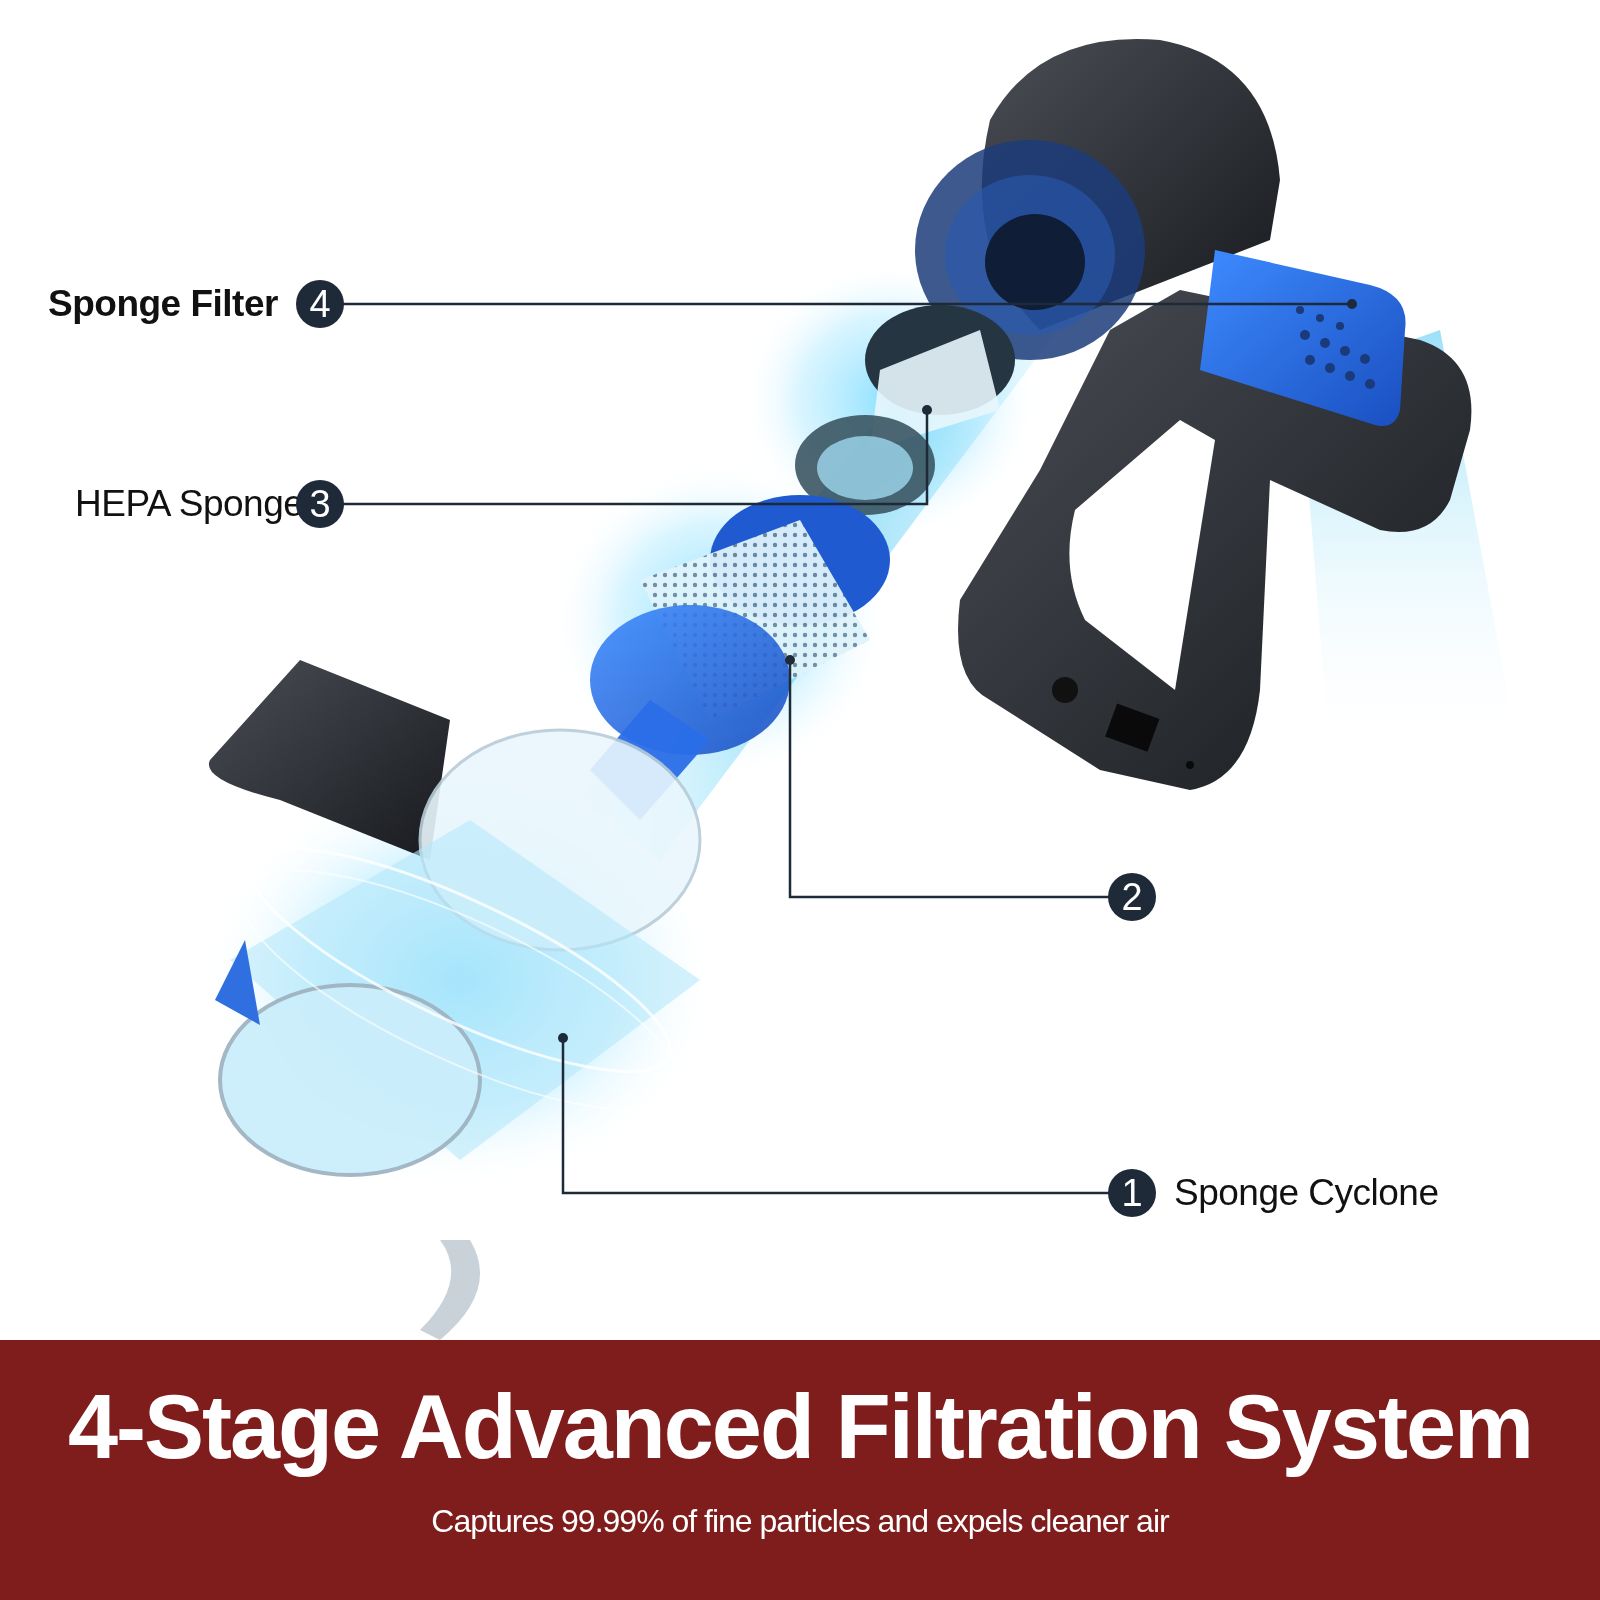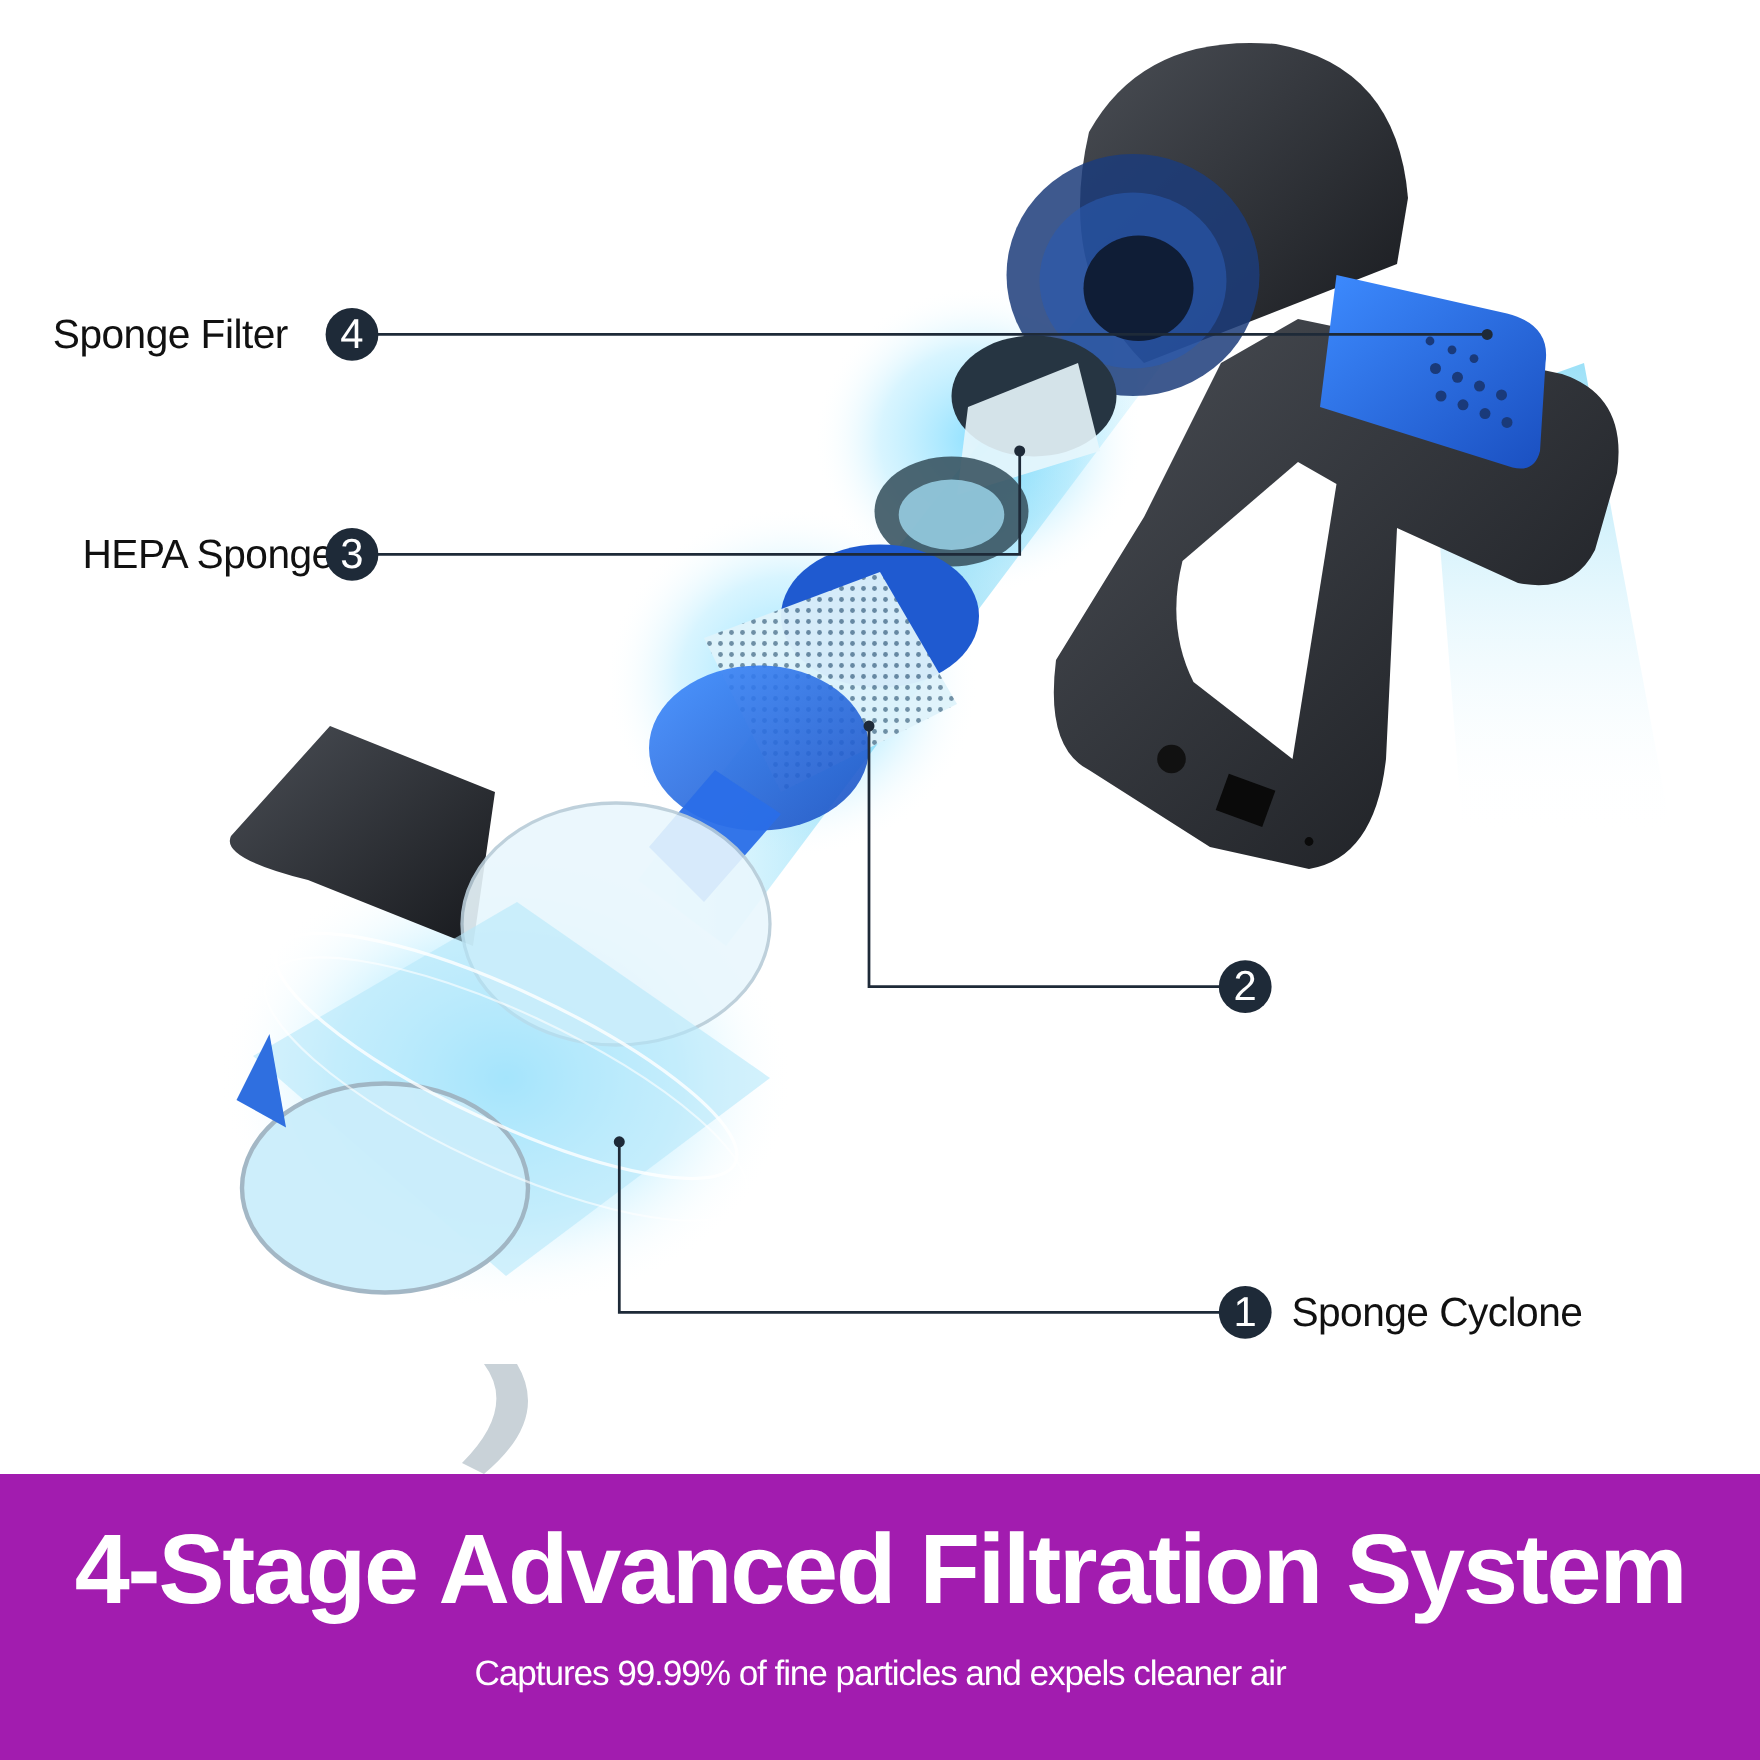--- a/index.html
+++ b/index.html
@@ -1,21 +1,21 @@
 <!DOCTYPE html>
 <html><head>
 <meta charset="utf-8">
 <style>
   html, body { margin: 0; padding: 0; }
   body { width: 1600px; height: 1600px; background: #ffffff; position: relative; overflow: hidden; font-family: "Liberation Sans", sans-serif; }
   .stage { position: absolute; left: 0; top: 0; width: 1600px; height: 1340px; }
   .stage svg.art { position: absolute; left: 0; top: 0; }
   .callout-label { position: absolute; font-size: 37px; color: #111111; letter-spacing: -0.5px; line-height: 1; white-space: nowrap; }
   .badge { position: absolute; width: 48px; height: 48px; border-radius: 50%; background: #1e2a38; color: #ffffff; font-size: 38px; line-height: 48px; text-align: center; }
-  .banner { position: absolute; left: 0; top: 1340px; width: 1600px; height: 260px; background: #a21caf; color: #ffffff; text-align: center; }
+  .banner { position: absolute; left: 0; top: 1340px; width: 1600px; height: 260px; background: #7f1d1d; color: #ffffff; text-align: center; }
   .banner-title { position: absolute; left: 0; right: 0; top: 42px; font-size: 90px; font-weight: bold; letter-spacing: -2px; line-height: 1; }
   .banner-sub { position: absolute; left: 0; right: 0; top: 165px; font-size: 32px; letter-spacing: -1px; line-height: 1; }
 </style>
 </head>
 <body>
 
 <div class="stage">
   <svg class="art" width="1600" height="1340" viewBox="0 0 1600 1340">
     <defs>
       <radialGradient id="glow" cx="50%" cy="50%" r="50%">
@@ -121,21 +121,21 @@
       <polyline points="563,1038 563,1193 1110,1193"></polyline>
     </g>
     <g fill="#1e2a38">
       <circle cx="1352" cy="304" r="5"></circle>
       <circle cx="927" cy="410" r="5"></circle>
       <circle cx="790" cy="660" r="5"></circle>
       <circle cx="563" cy="1038" r="5"></circle>
     </g>
   </svg>
 
-  <div class="callout-label" style="left:48px; top:285px;">Sponge Filter</div>
+  <div class="callout-label" style="left:48px; top:285px;font-weight:bold;">Sponge Filter</div>
   <div class="badge" style="left:296px; top:280px;">4</div>
 
   <div class="callout-label" style="left:75px; top:485px;">HEPA Sponge</div>
   <div class="badge" style="left:296px; top:480px;">3</div>
 
   <div class="badge" style="left:1108px; top:873px;">2</div>
 
   <div class="badge" style="left:1108px; top:1169px;">1</div>
   <div class="callout-label" style="left:1174px; top:1174px;">Sponge Cyclone</div>
 </div>

